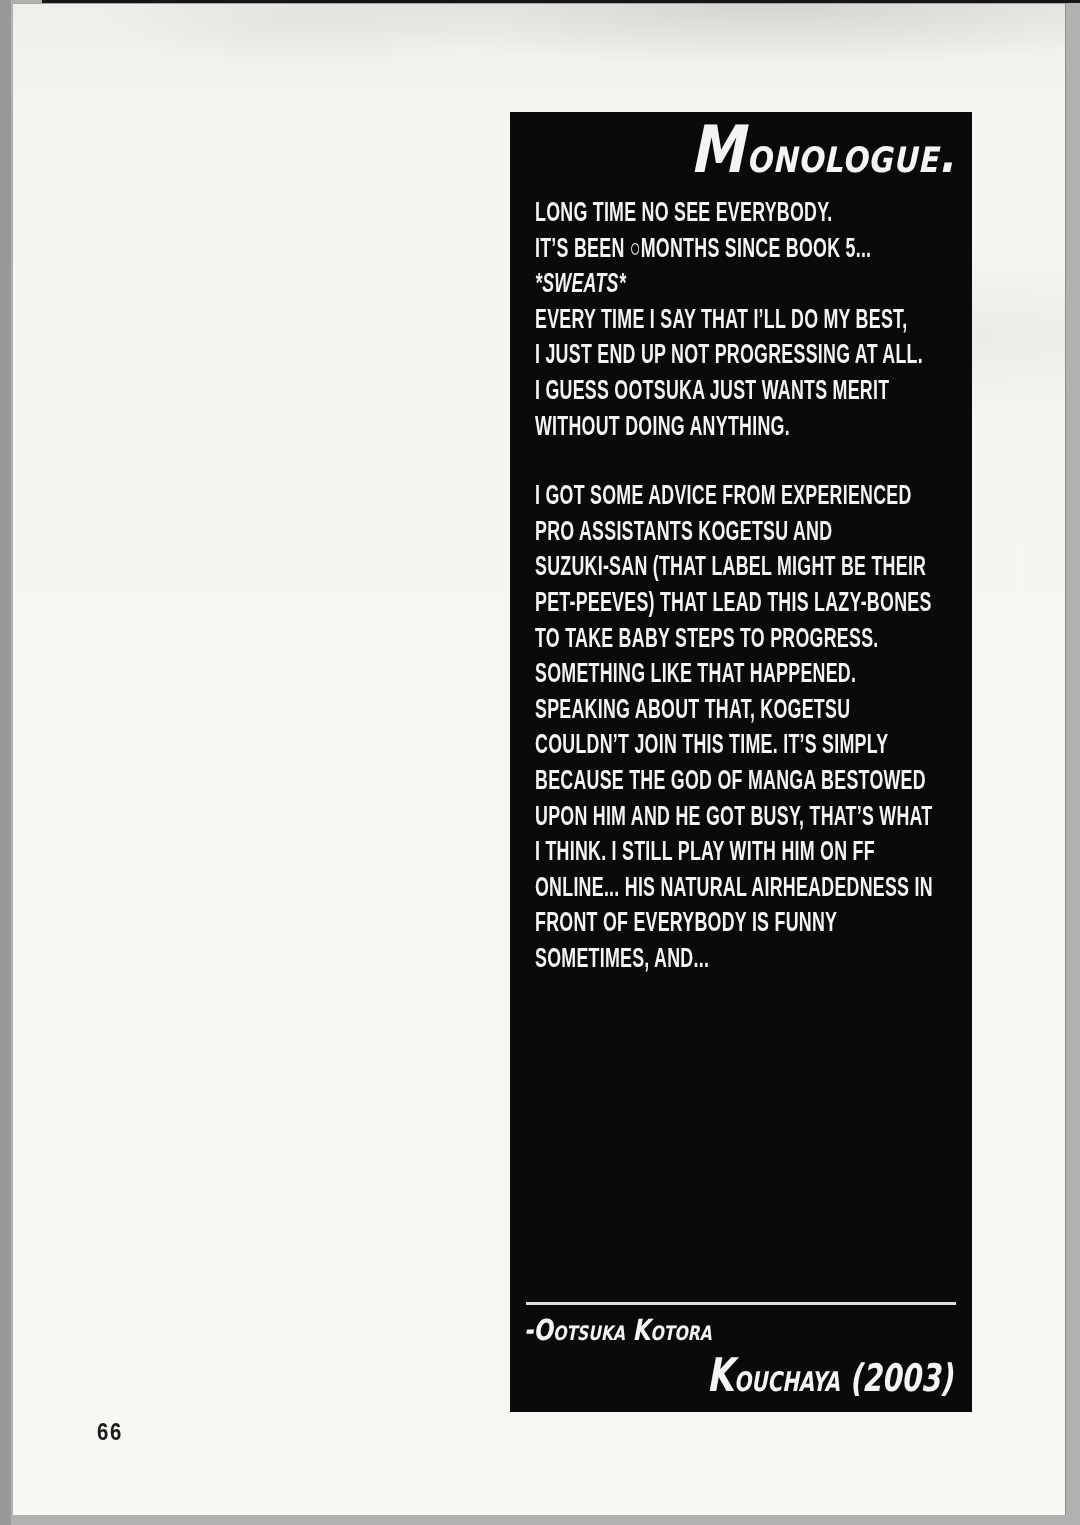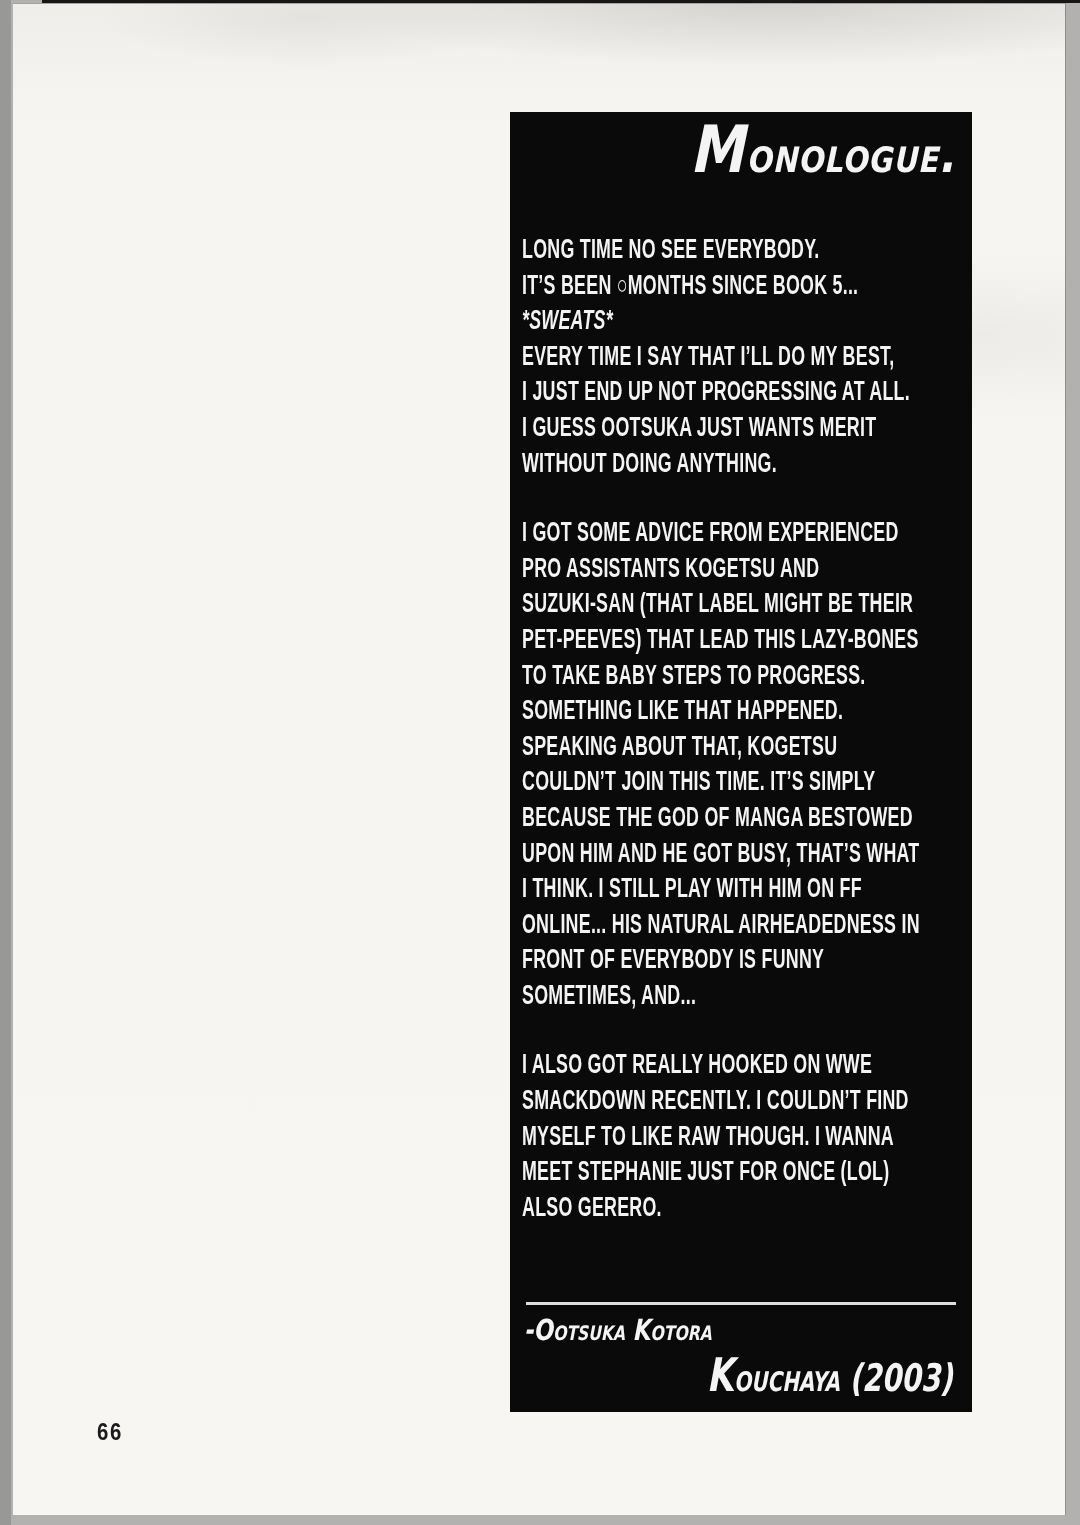--- a/index.html
+++ b/index.html
@@ -38,21 +38,21 @@
     font-weight: bold; font-style: italic;
     font-variant: small-caps;
     font-size: 50px; line-height: 64px;
     white-space: nowrap;
     transform: scaleX(0.84) skewX(-3deg);
     transform-origin: 100% 50%;
     letter-spacing: 1px;
   }
   .panel-title::first-letter { font-size: 1.3em; }
   .body-text {
-    position: absolute; left: 12px; top: 83px; right: 6px; margin-top: 37px;
+    position: absolute; left: 25px; top: 83px; right: 6px;
   }
   .para { margin: 0 0 34px 0; padding: 0; }
   .para:last-child { margin-bottom: 0; }
   .line {
     display: block;
     font-family: "Liberation Sans", sans-serif;
     font-weight: bold;
     font-size: 27px;
     line-height: 35.6px;
     letter-spacing: 0.4px;
@@ -129,27 +129,20 @@
       <span class="line">COULDN’T JOIN THIS TIME. IT’S SIMPLY</span>
       <span class="line">BECAUSE THE GOD OF MANGA BESTOWED</span>
       <span class="line">UPON HIM AND HE GOT BUSY, THAT’S WHAT</span>
       <span class="line">I THINK. I STILL PLAY WITH HIM ON FF</span>
       <span class="line">ONLINE... HIS NATURAL AIRHEADEDNESS IN</span>
       <span class="line">FRONT OF EVERYBODY IS FUNNY</span>
       <span class="line">SOMETIMES, AND...</span>
     </p>
 
 
-    <p class="para">
-      <span class="line">I ALSO GOT REALLY HOOKED ON WWE</span>
-      <span class="line">SMACKDOWN RECENTLY. I COULDN’T FIND</span>
-      <span class="line">MYSELF TO LIKE RAW THOUGH. I WANNA</span>
-      <span class="line">MEET STEPHANIE JUST FOR ONCE (LOL)</span>
-      <span class="line">ALSO GERERO.</span>
-    </p>
   </div>
 
   <div class="divider"></div>
   <div class="signature">-Ootsuka Kotora</div>
   <div class="credit">Kouchaya (2003)</div>
 </div>
 
 <div class="page-number">66</div>
 
 </body></html>

